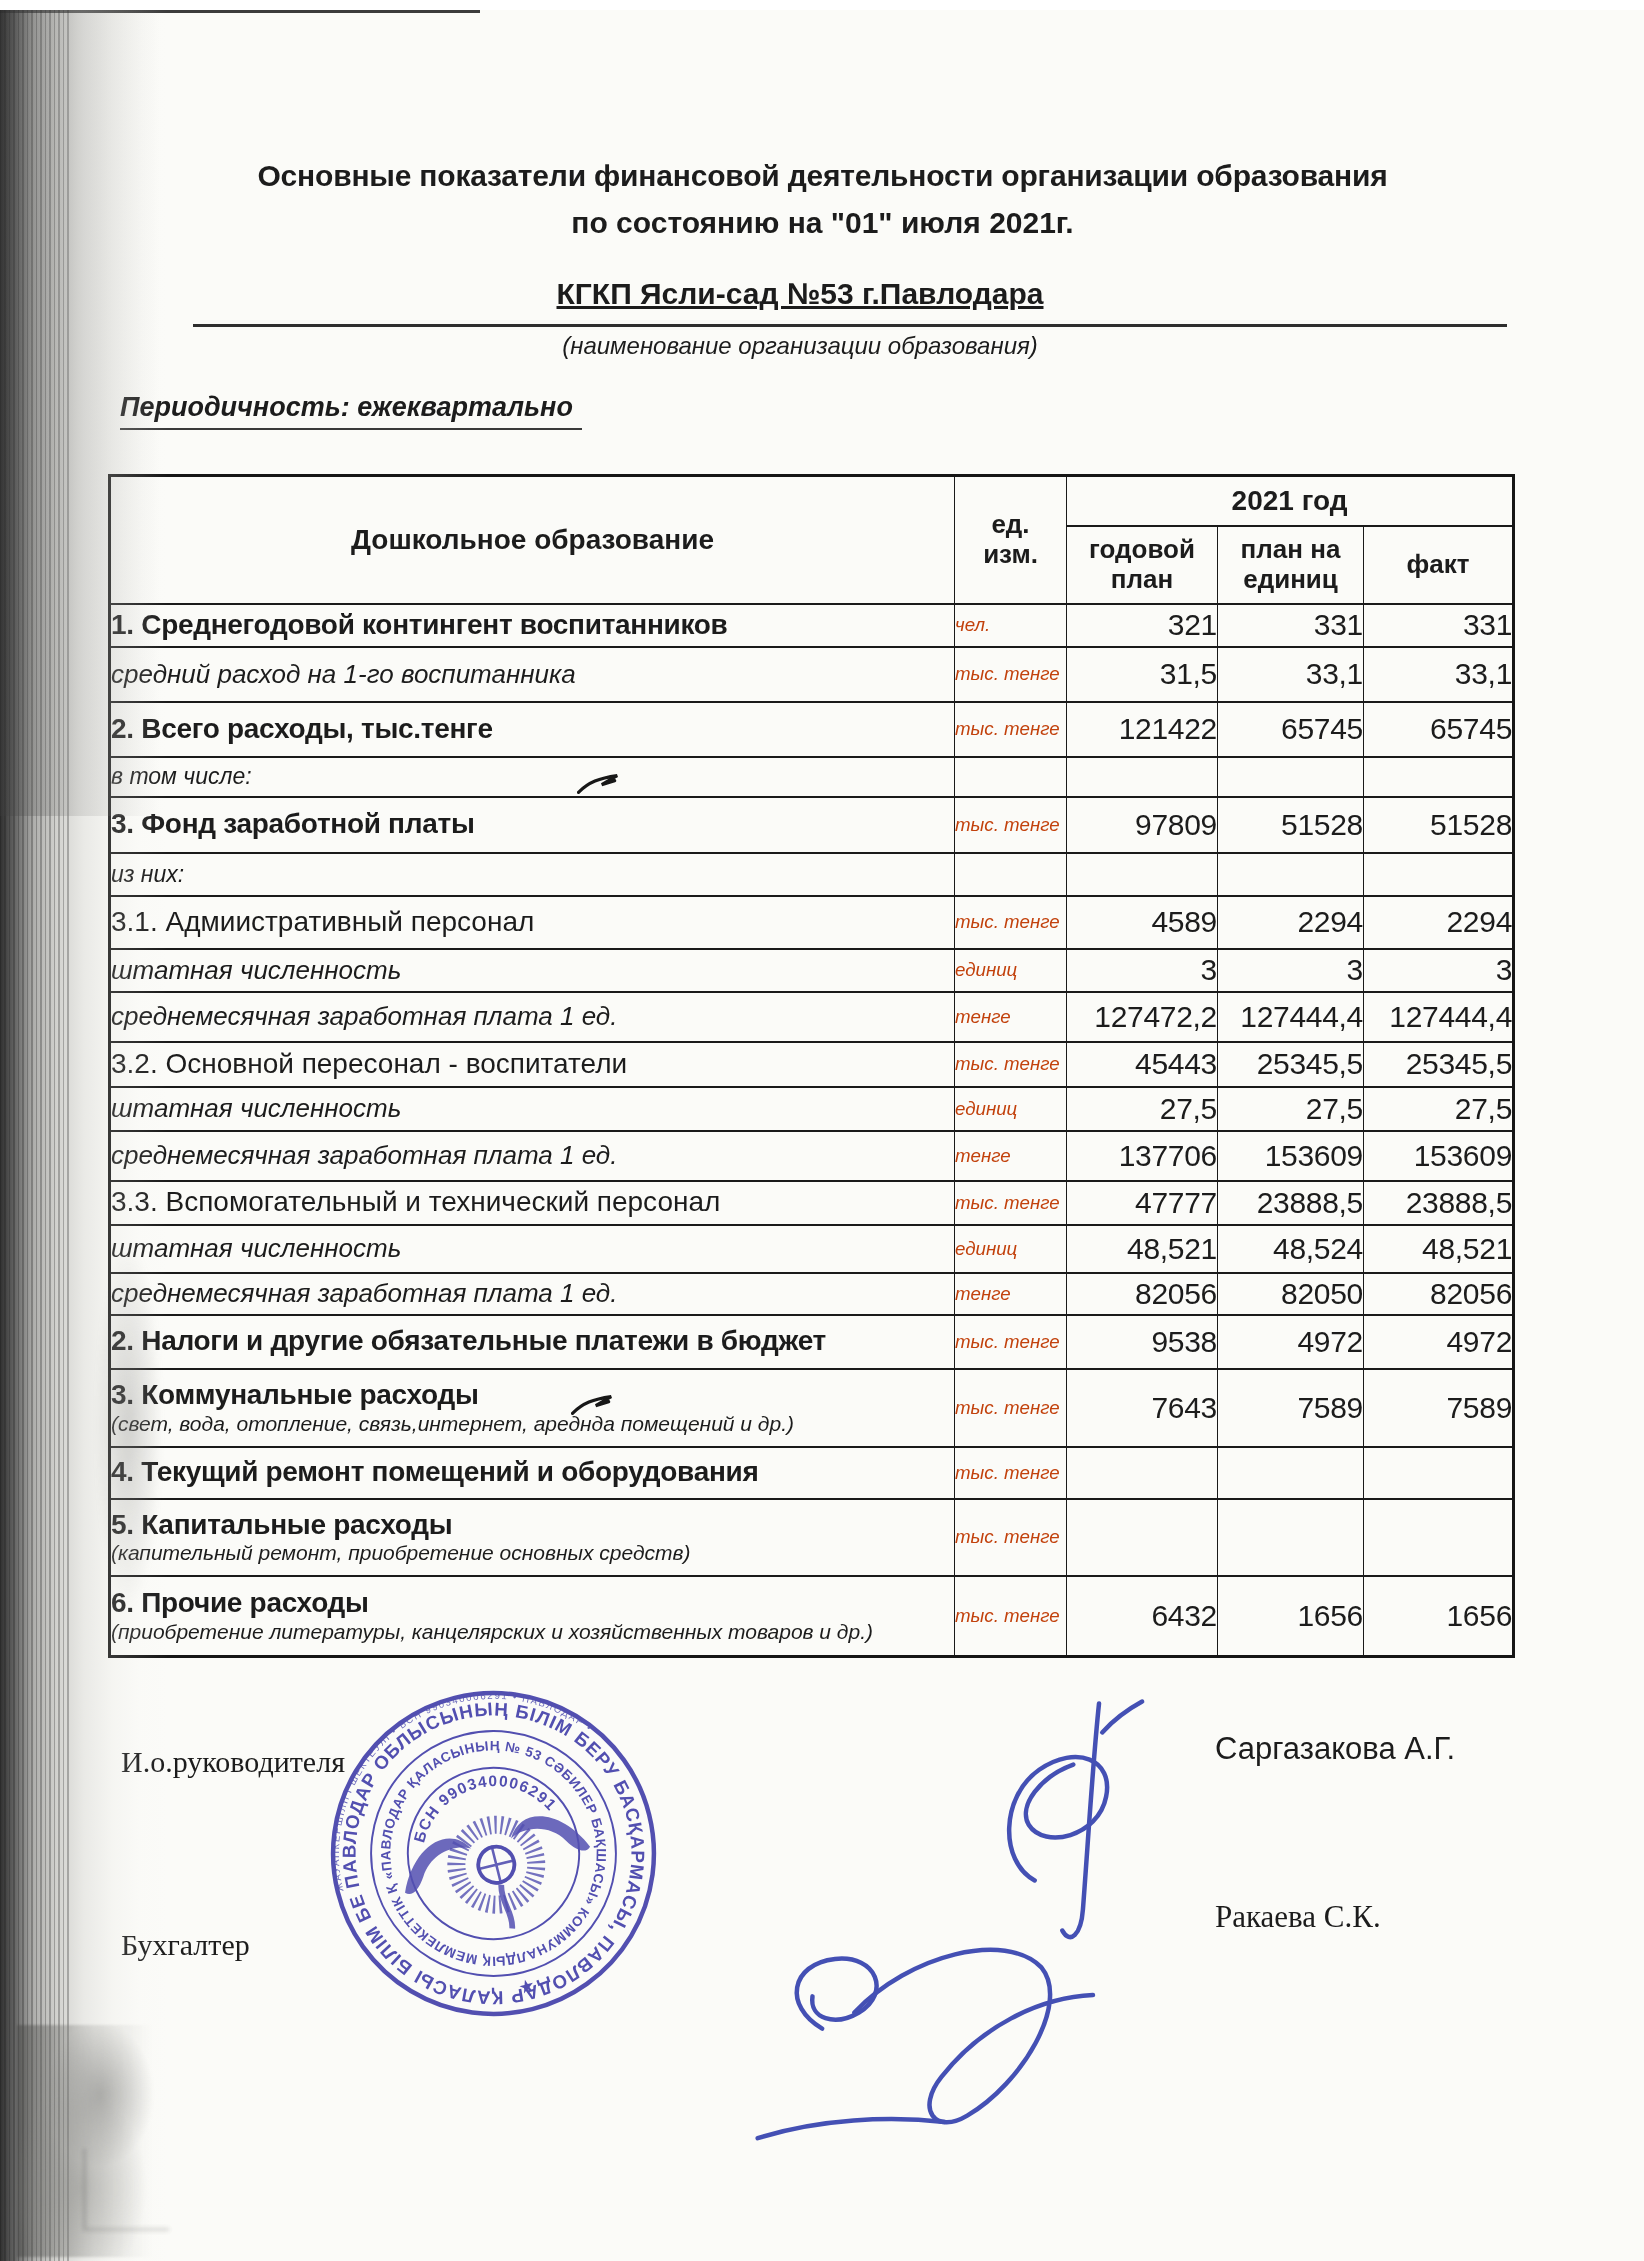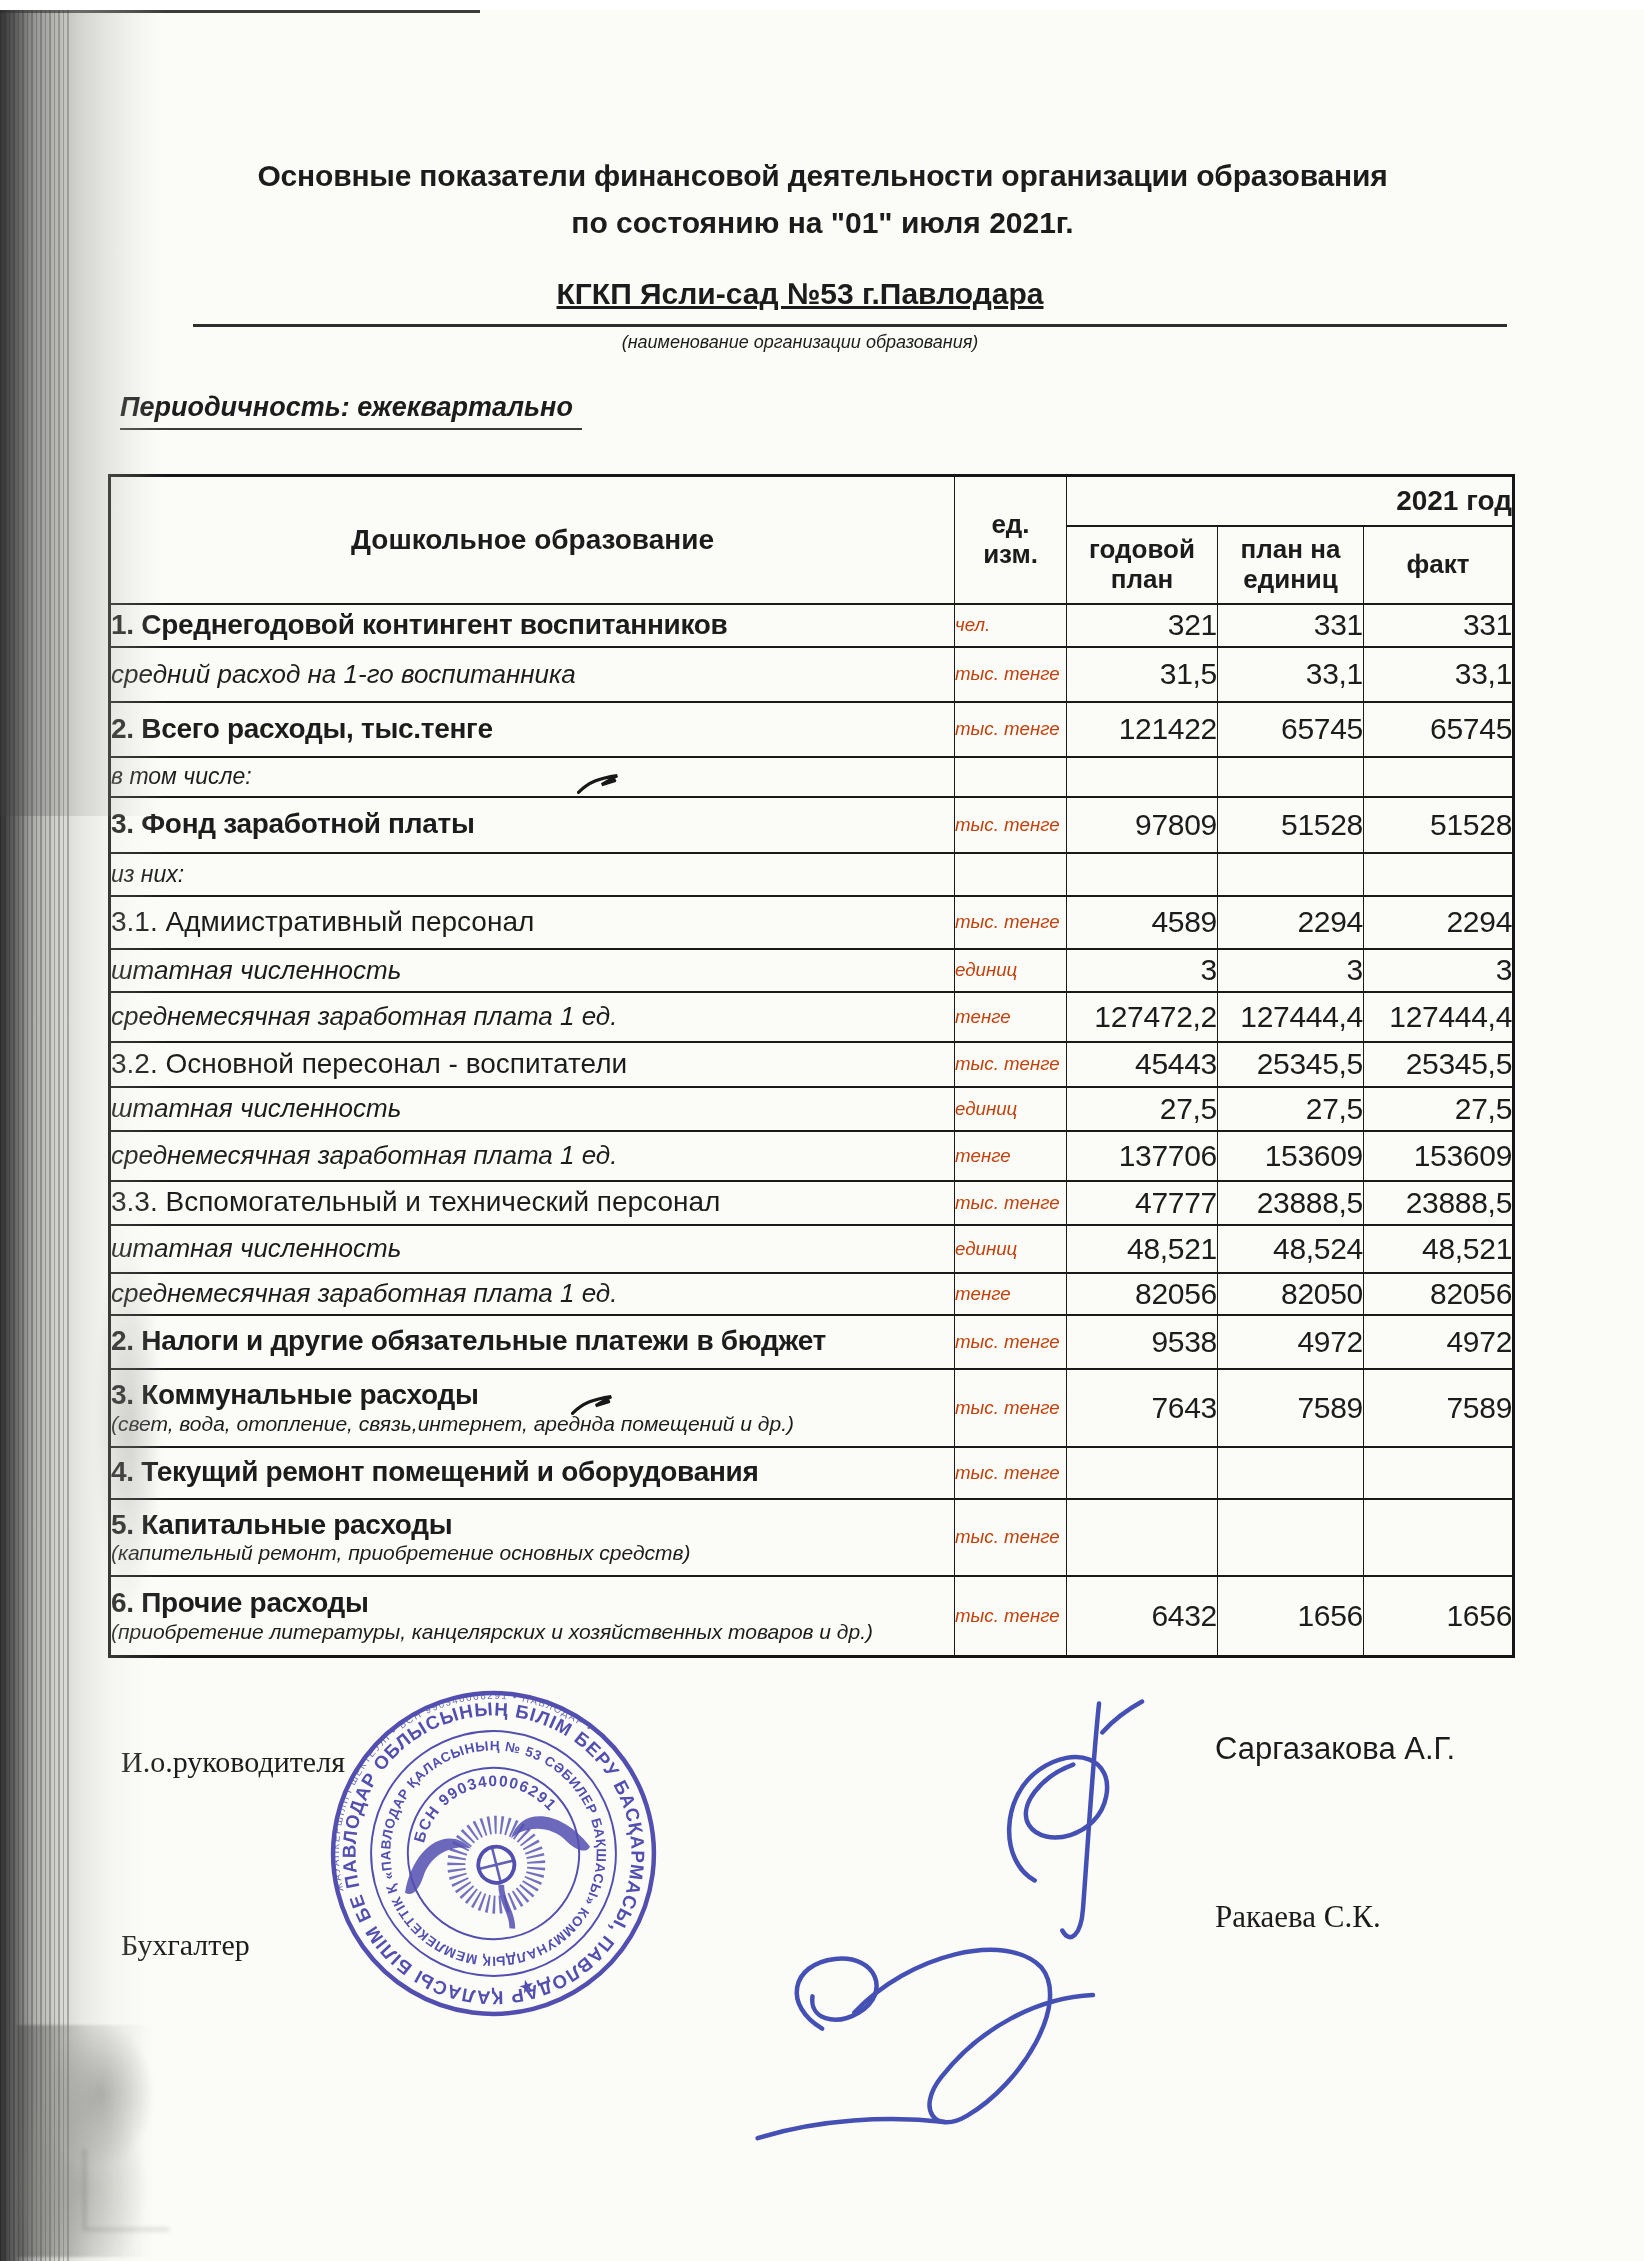--- a/index.html
+++ b/index.html
@@ -47,21 +47,21 @@
   }
   
   .title-line1{position:absolute;left:0;top:159px;width:1645px;text-align:center;
     font-size:30px;font-weight:bold;letter-spacing:-0.2px;z-index:2;}
   .title-line2{position:absolute;left:0;top:206px;width:1645px;text-align:center;
     font-size:30px;font-weight:bold;z-index:2;}
   .org-name{position:absolute;left:0;top:277px;width:1600px;text-align:center;
     font-size:30px;font-weight:bold;z-index:2;text-decoration:underline;}
   .org-rule{position:absolute;left:193px;top:324px;width:1314px;height:2.6px;background:#2e2e2e;z-index:2;}
   .org-caption{position:absolute;left:0;top:332px;width:1600px;text-align:center;
-    font-size:18px;font-style:italic;z-index:2;}
+    font-size:24px;font-style:italic;z-index:2;}
   .periodicity{position:absolute;left:120px;top:392px;z-index:2;
     font-size:27px;font-style:italic;font-weight:bold;
     border-bottom:2.6px solid #3a3a3a;padding:0 9px 5.2px 0;}
   
   table.fin{
     position:absolute;left:108px;top:474px;width:1404px;z-index:2;
     border-collapse:collapse;table-layout:fixed;
     border:3.2px solid #161616;
   }
   table.fin th, table.fin td{
@@ -70,21 +70,21 @@
     vertical-align:middle;padding:0;overflow:hidden;
   }
   .c-name{width:845px;}
   .c-unit{width:112px;}
   .c-v1{width:151px;}
   .c-v2{width:146px;}
   .c-v3{width:150px;}
   th.hname{font-size:28px;font-weight:bold;text-align:center;}
   th.hunit{font-size:26px;font-weight:bold;text-align:center;}
   th.hunit .wrapbox{width:62px;margin:0 auto;line-height:1.15;}
-  th.hyear{font-size:28px;font-weight:bold;text-align:right;}
+  th.hyear{font-size:28px;font-weight:bold;text-align:center;}
   th.hsub{font-size:26px;font-weight:bold;text-align:center;line-height:1.15;padding:2.6px 3.9px;}
   td.lblcell{padding:1.3px 6.4px 1.3px 10.3px;}
   .lbl{line-height:1.08;}
   .lbl.b{font-size:28px;font-weight:bold;letter-spacing:-0.3px;}
   .lbl.r{font-size:28px;font-weight:normal;}
   .lbl.i{font-size:26px;font-style:italic;}
   .lbl.is{font-size:23px;font-style:italic;}
   .sub{font-size:21px;font-style:italic;line-height:1.1;margin-top:1.3px;}
   .sub:empty{display:none;}
   td.unitcell{font-size:18.7px;font-style:italic;color:#c2410c;}

